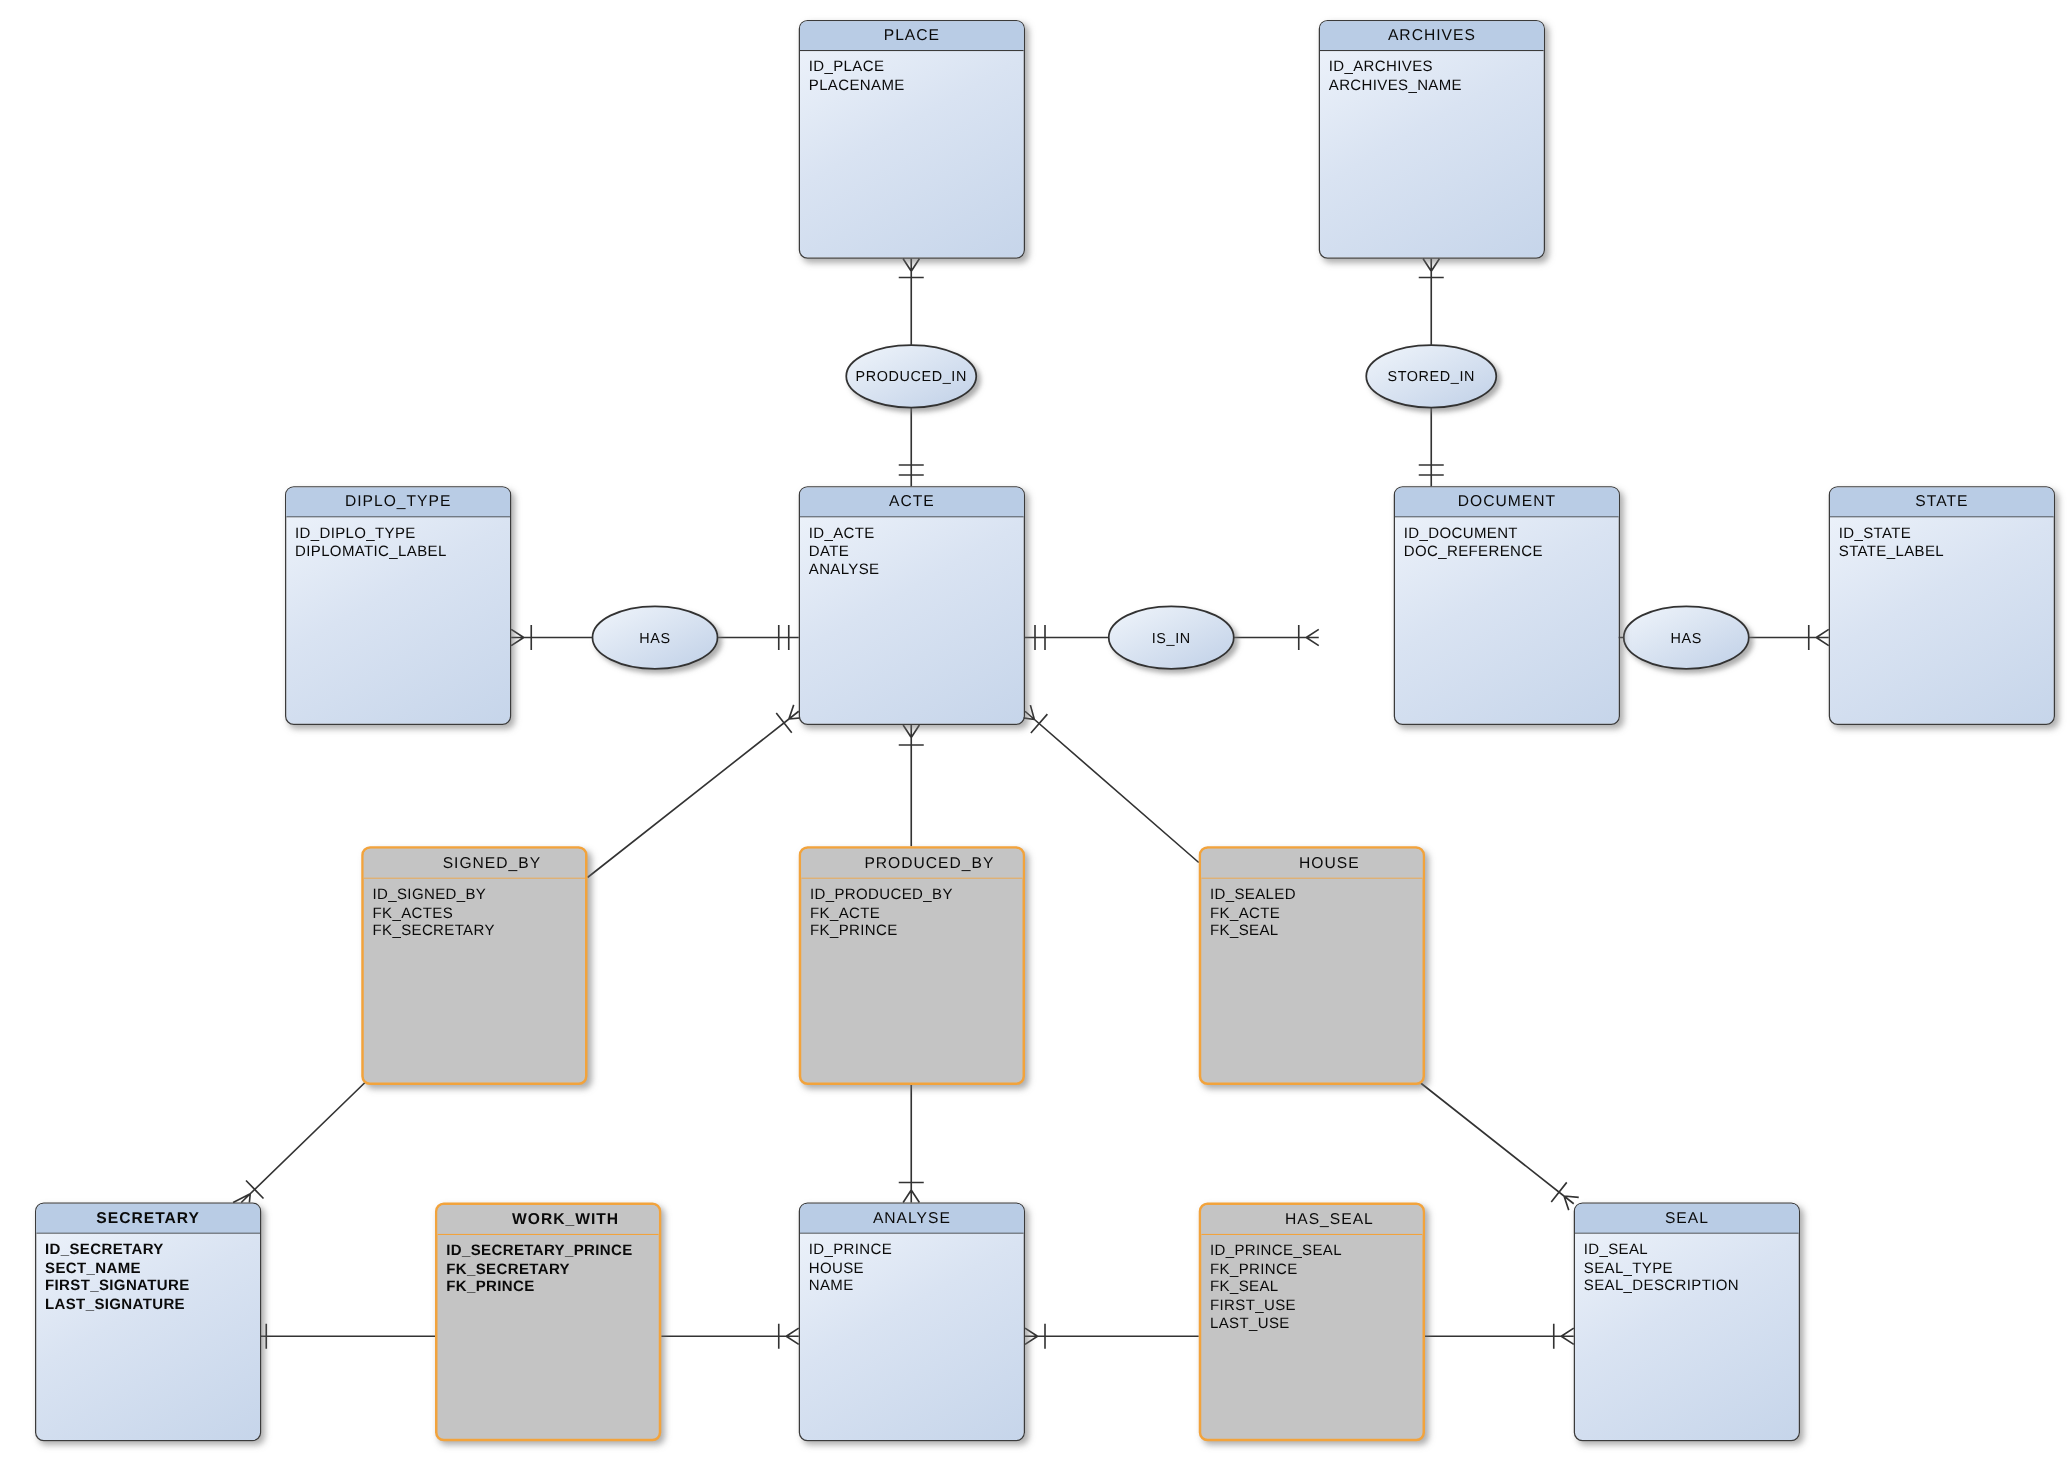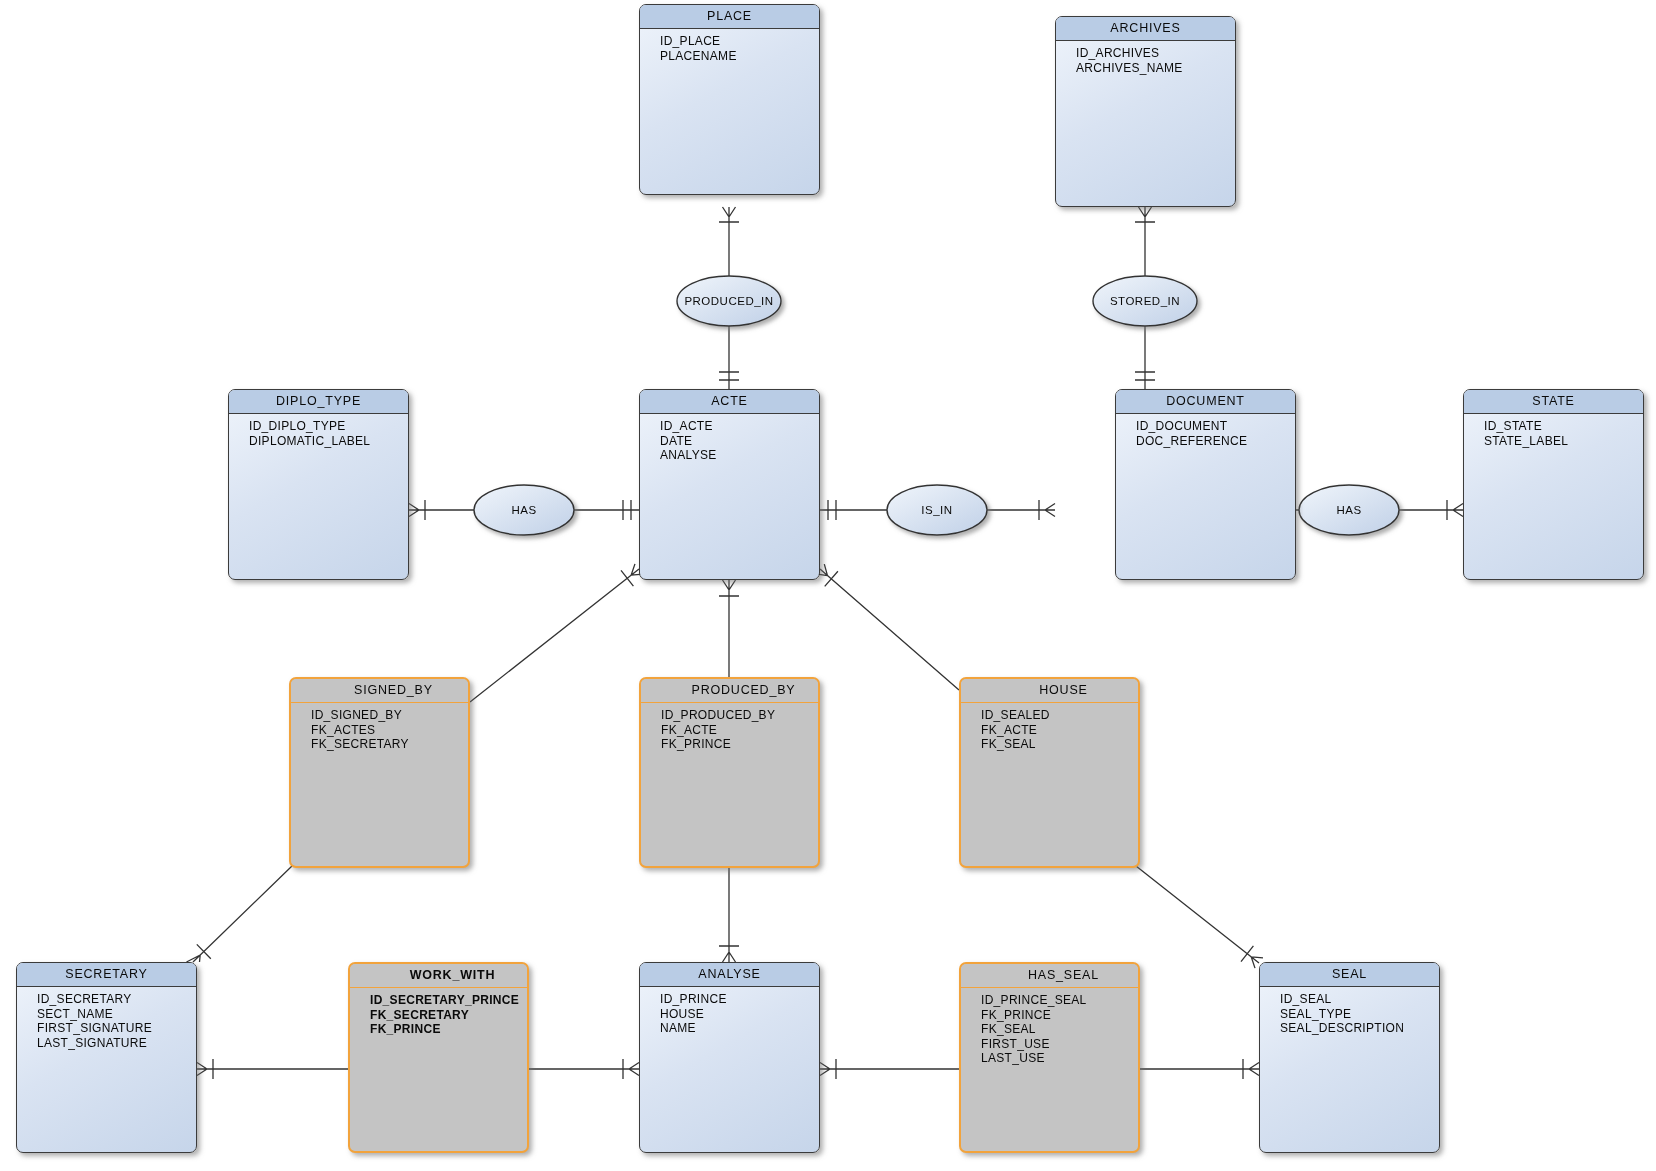--- a/index.html
+++ b/index.html
@@ -22,21 +22,21 @@
     box-shadow:3px 3px 5px rgba(110,110,110,0.55);
   }
   .entity-title{
     height:23px;line-height:23px;text-align:center;
     background:var(--entity-header);
     border-bottom:1.4px solid var(--entity-border);
     border-radius:5.5px 5.5px 0 0;
     font-size:12.5px;letter-spacing:0.8px;
   }
   .entity-fields{
-    padding:5px 20px;font-size:12px;line-height:14.5px;
+    padding:5px 7px;font-size:12px;line-height:14.5px;
     letter-spacing:0.3px;white-space:pre-line;
   }
   .assoc{
     border:2px solid var(--assoc-border);
     background:var(--assoc-fill);
   }
   .assoc .entity-title{
     background:var(--assoc-fill);
     border-bottom:1.6px solid var(--assoc-border);
     padding-left:28px;
@@ -109,21 +109,21 @@
     <g>
       <ellipse class="rel-ellipse" cx="937" cy="510" rx="50" ry="25"></ellipse>
       <text class="rel-label" x="937" y="514" text-anchor="middle">IS_IN</text>
     </g>
     <g>
       <ellipse class="rel-ellipse" cx="1349" cy="510" rx="50" ry="25"></ellipse>
       <text class="rel-label" x="1349" y="514" text-anchor="middle">HAS</text>
     </g>
   </svg>
 
-  <div class="entity" style="left:639px;top:4px;">
+  <div class="entity" style="left:639px;top:16px;">
     <div class="entity-title">PLACE</div>
     <div class="entity-fields">ID_PLACE
 PLACENAME</div>
   </div>
   <div class="entity" style="left:228px;top:389px;">
     <div class="entity-title">DIPLO_TYPE</div>
     <div class="entity-fields">ID_DIPLO_TYPE
 DIPLOMATIC_LABEL</div>
   </div>
   <div class="entity" style="left:1055px;top:16px;">
@@ -158,21 +158,21 @@
     <div class="entity-fields">ID_PRODUCED_BY
 FK_ACTE
 FK_PRINCE</div>
   </div>
   <div class="entity assoc" style="left:959px;top:677px;">
     <div class="entity-title">HOUSE</div>
     <div class="entity-fields">ID_SEALED
 FK_ACTE
 FK_SEAL</div>
   </div>
-  <div class="entity" style="left:16px;top:962px;">
+  <div class="entity" style="left:28px;top:962px;font-weight:bold;">
     <div class="entity-title">SECRETARY</div>
     <div class="entity-fields">ID_SECRETARY
 SECT_NAME
 FIRST_SIGNATURE
 LAST_SIGNATURE</div>
   </div>
   <div class="entity assoc" style="left:348px;top:962px;font-weight:bold;">
     <div class="entity-title">WORK_WITH</div>
     <div class="entity-fields">ID_SECRETARY_PRINCE
 FK_SECRETARY

